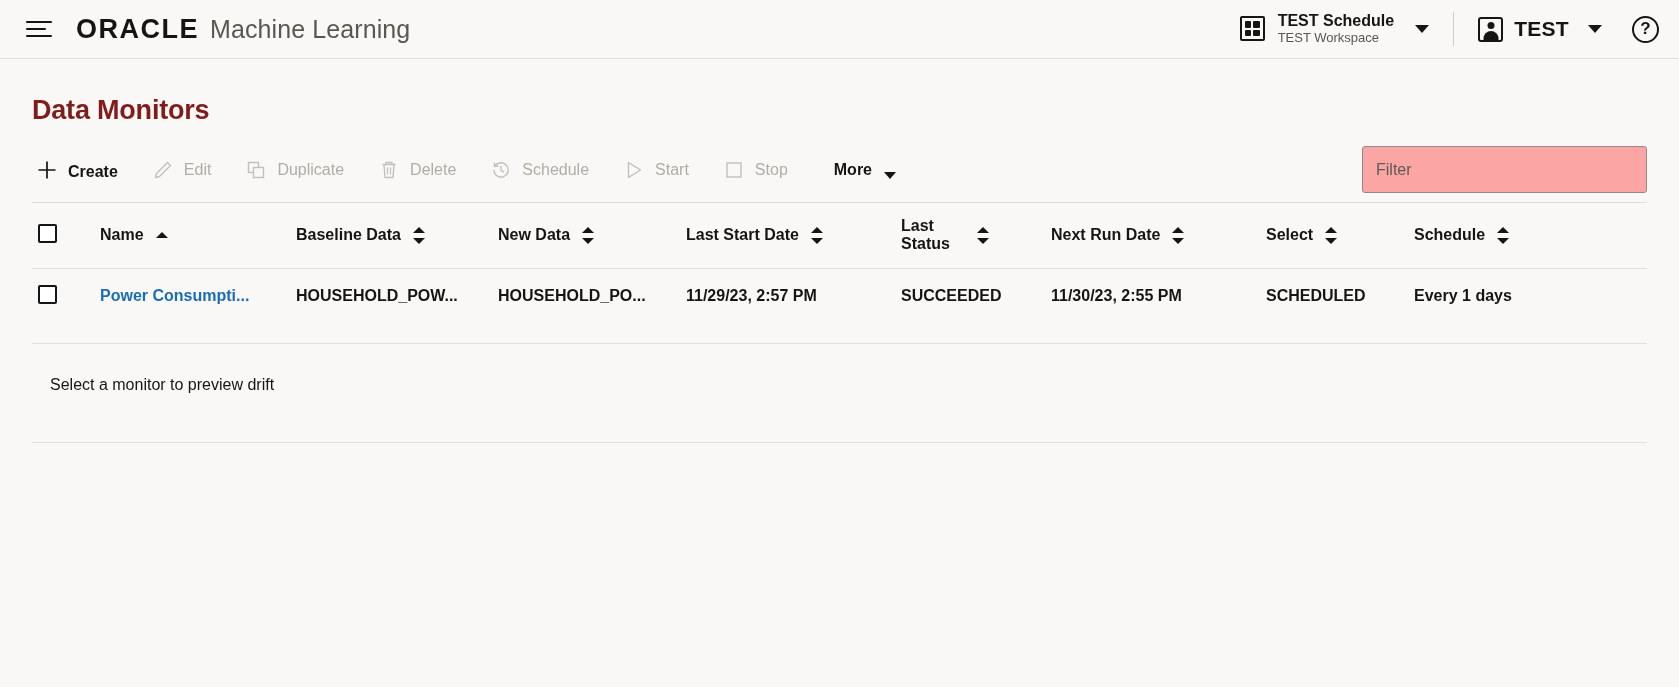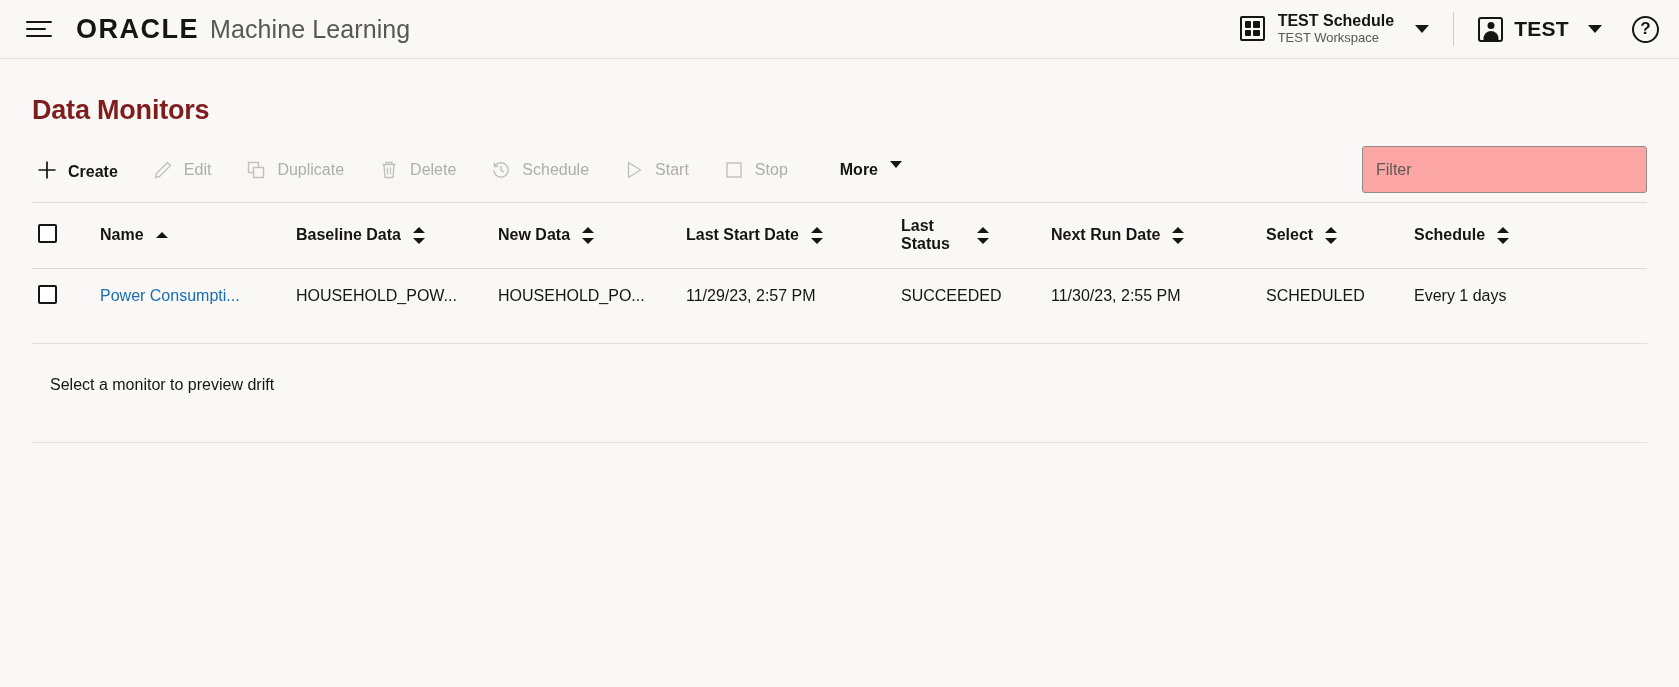--- a/index.html
+++ b/index.html
@@ -141,21 +141,21 @@
     color: #b0ada7;
     padding: 6px 16px 6px 4px;
     margin-right: 14px;
     cursor: default;
     white-space: nowrap;
   }
   .tb-btn.enabled { color: #161513; font-weight: 700; cursor: pointer; align-items: flex-end; }
   .tb-btn .ic { width: 22px; height: 22px; display: inline-block; position: relative; flex: none; }
   .tb-btn svg { display: block; }
 
-  .tb-more { margin-left: 22px; display:flex; align-items:flex-start; gap: 12px; cursor: pointer; }
+  .tb-more { margin-left: 16px; display:flex; align-items:flex-end; gap: 12px; cursor: pointer; }
   .tb-more .lbl { font-size: 16px; font-weight: 700; color: #161513; }
   .caret-sm {
     width: 0; height: 0;
     border-left: 6px solid transparent;
     border-right: 6px solid transparent;
     border-top: 7px solid #161513;
   }
 
   .filter-wrap { position: absolute; right: 0; top: 8px; }
   .filter-input {
@@ -208,20 +208,21 @@
 
   table.grid tbody td {
     padding: 16px 6px;
     font-size: 16px;
     color: #161513;
     border-bottom: 1px solid transparent;
     vertical-align: middle;
     white-space: nowrap;
     overflow: hidden;
     text-overflow: ellipsis;
+    font-weight: bold;
   }
   td.c-name a { color: #1a6db5; text-decoration: none; cursor: pointer; }
 
   
   .c-check { width: 62px; }
   .c-name { width: 196px; }
   .c-baseline { width: 202px; }
   .c-newdata { width: 188px; }
   .c-laststart { width: 215px; }
   .c-laststatus { width: 150px; }

